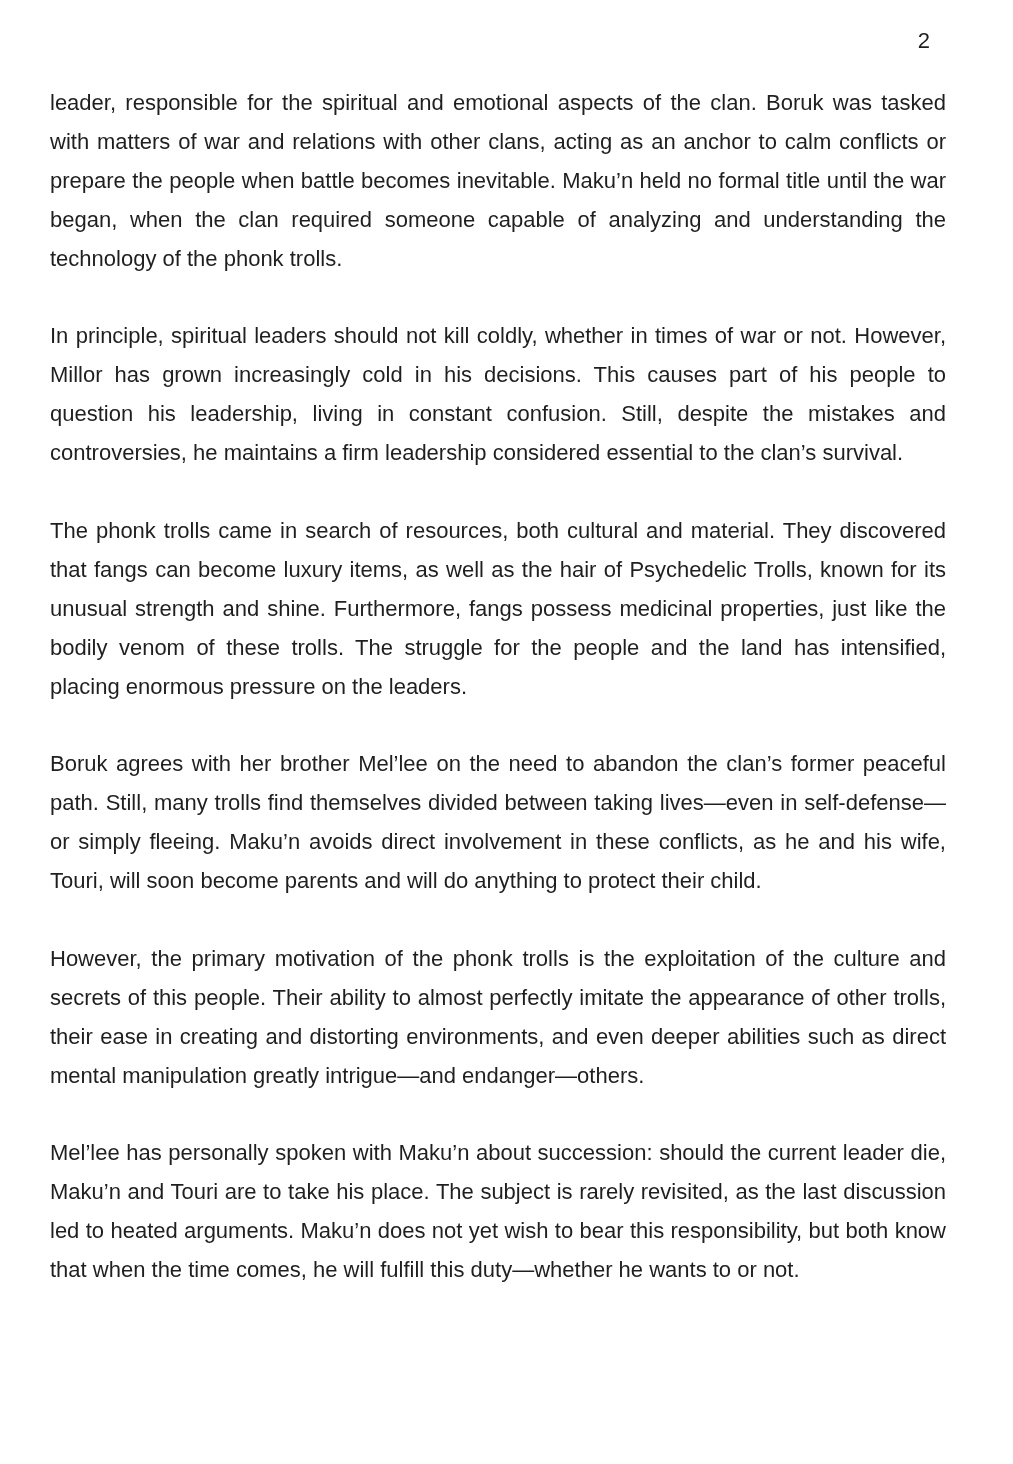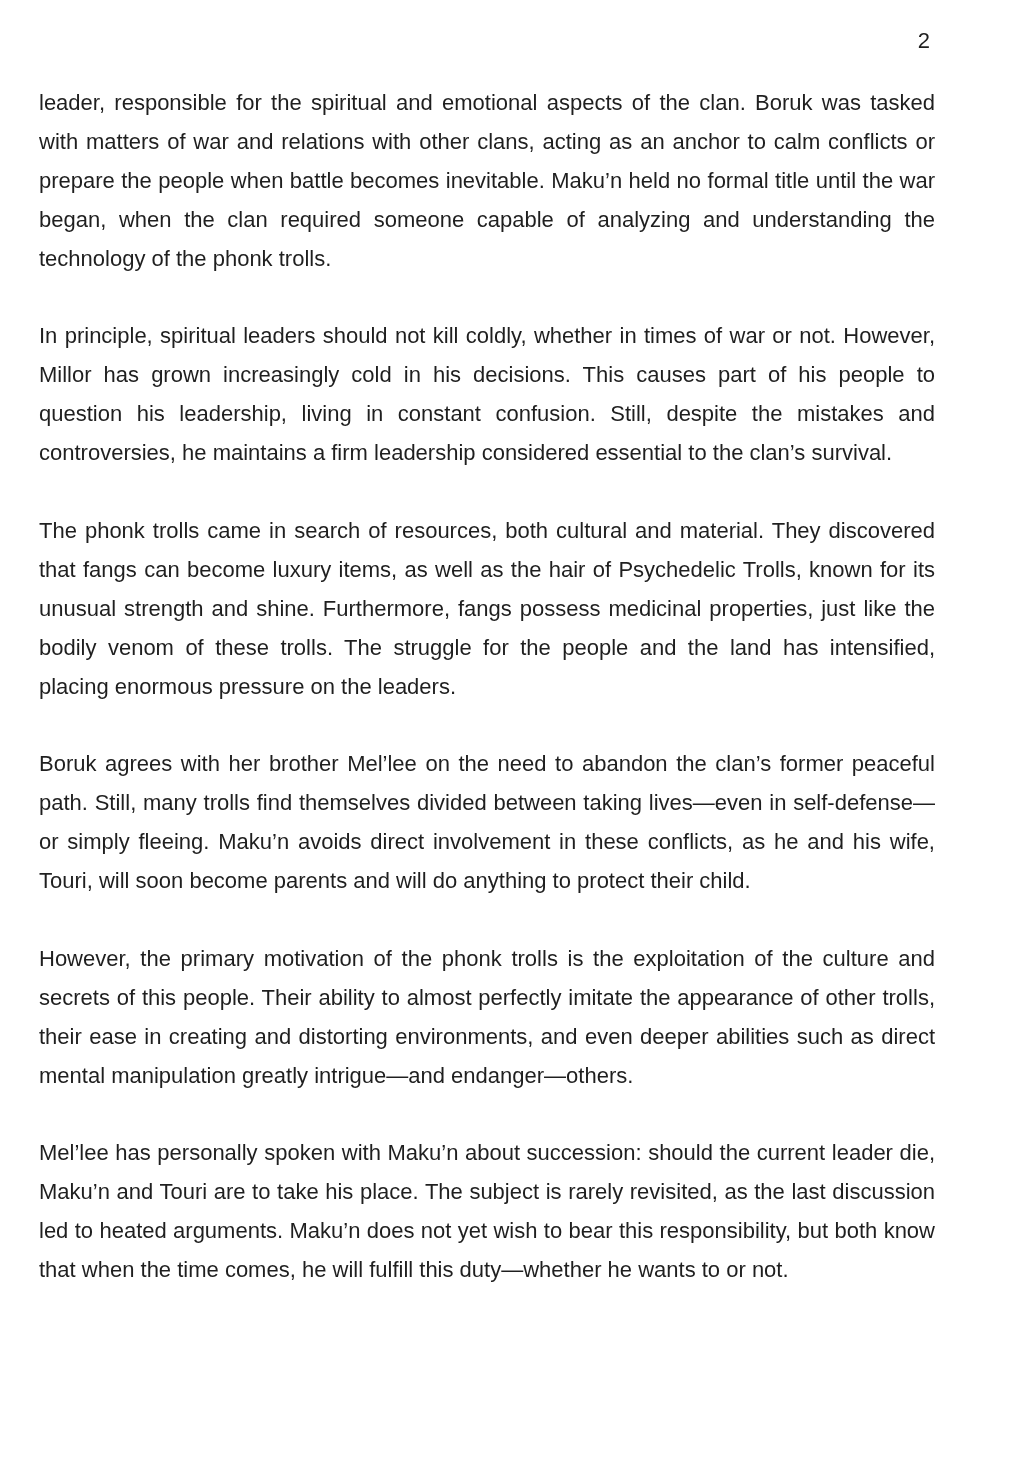--- a/index.html
+++ b/index.html
@@ -19,21 +19,21 @@
   .page-number {
     position: absolute;
     top: 26px;
     right: 83px;
     font-size: 22px;
     line-height: 30px;
     color: #1f1f1f;
   }
   .content {
     position: absolute;
-    left: 39px;
+    left: 50px;
     top: 84px;
     width: 896px;
     font-size: 22px;
     line-height: 38.9px;
     text-align: justify;
     color: #1f1f1f;
   }
   .para {
     margin: 0 0 38.9px 0;
     padding: 0;

